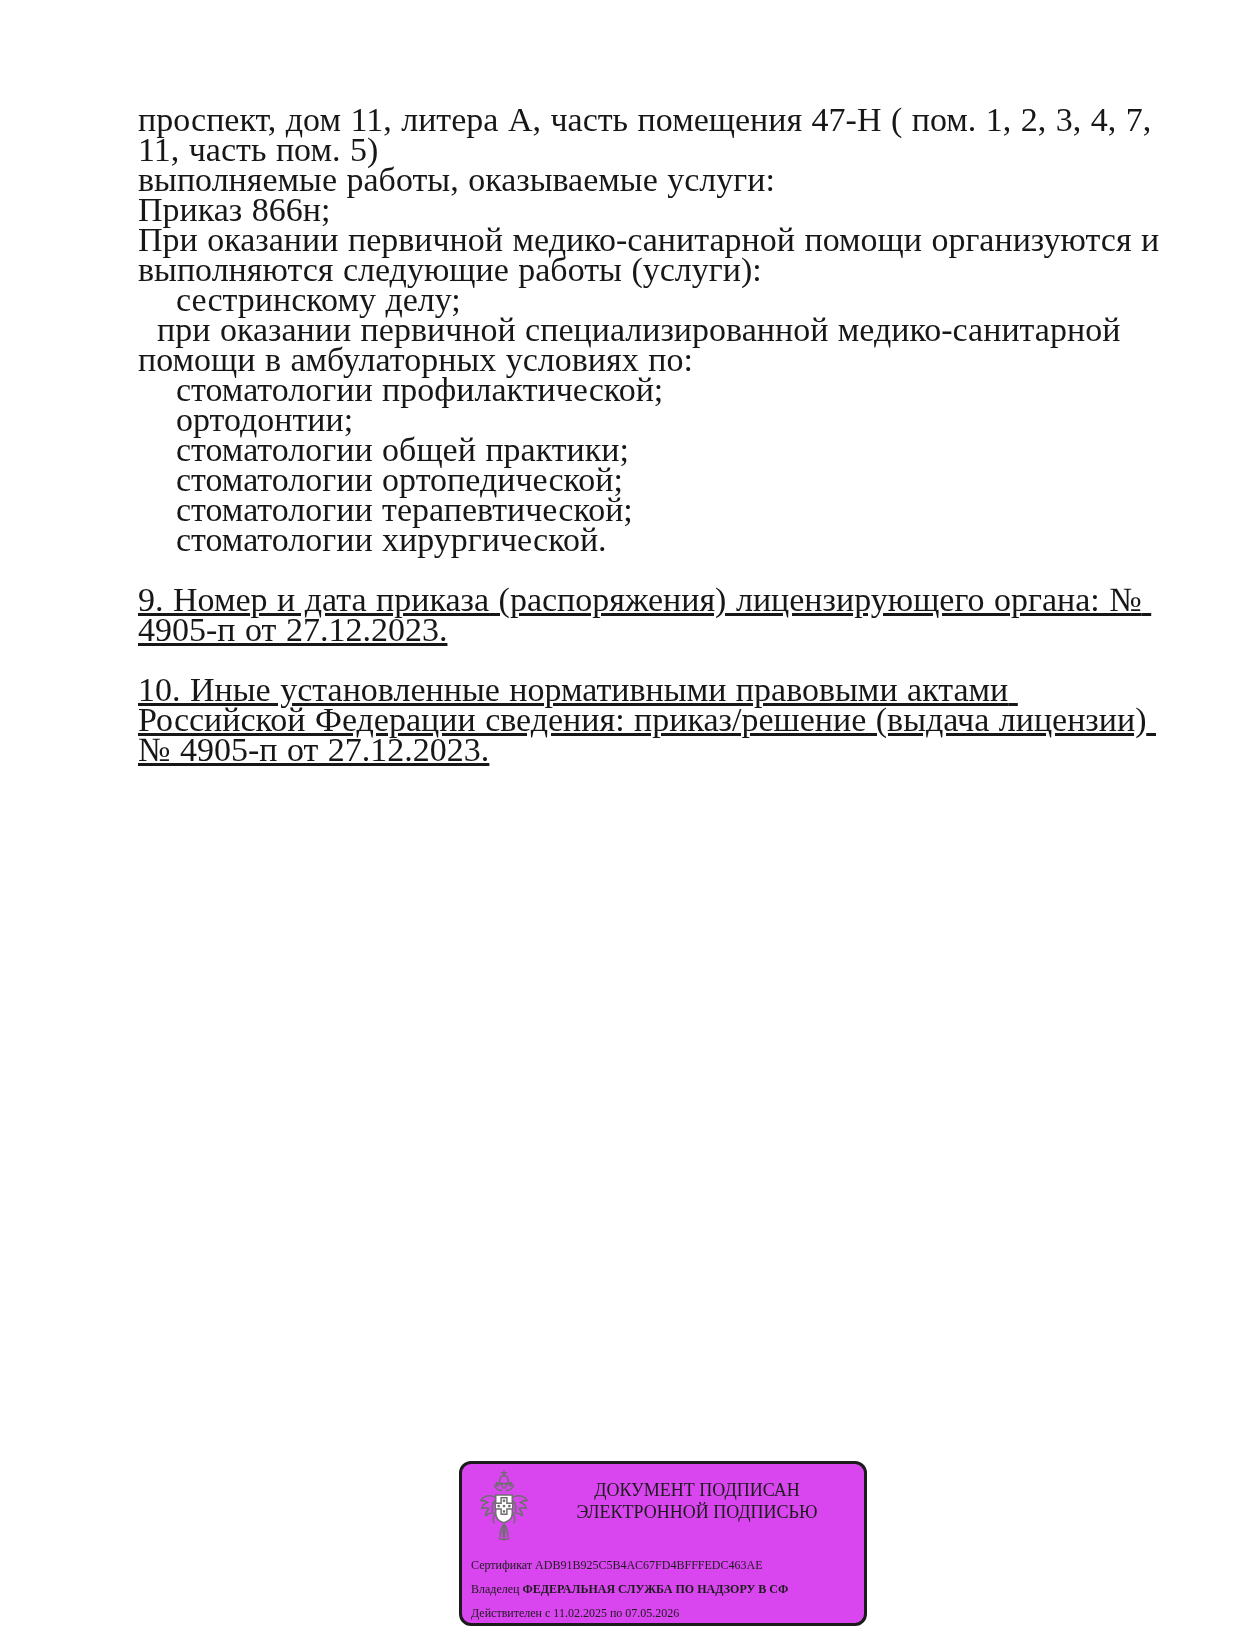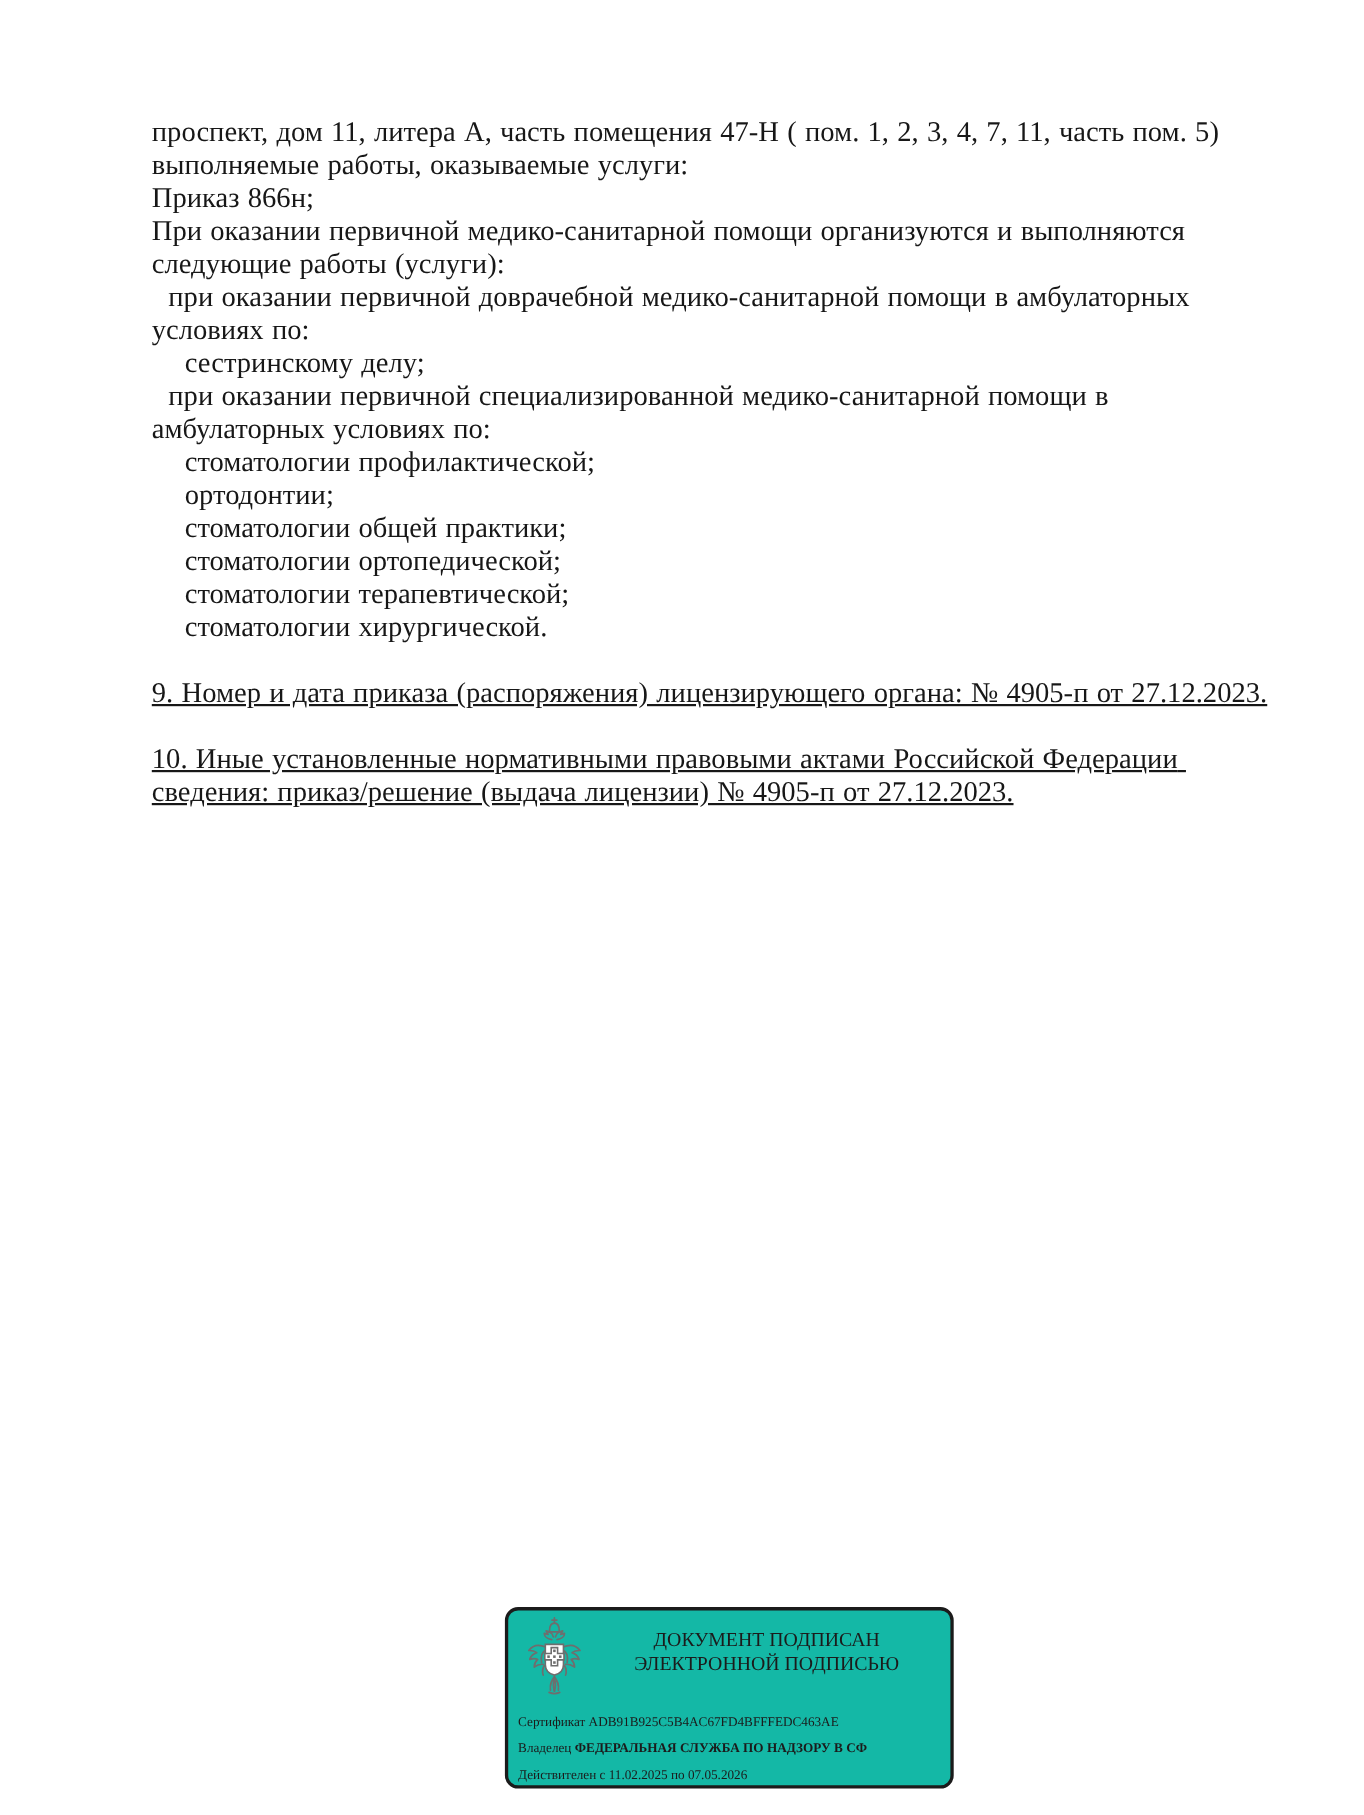--- a/index.html
+++ b/index.html
@@ -15,21 +15,21 @@
     color: #171717;
     overflow: hidden;
   }
 
   
   .doc {
     position: absolute;
     left: 138px;
     top: 105px;
     width: 1032px;
-    font-size: 26px;
+    font-size: 34px;
     line-height: 30px;
   }
   .para {
     margin: 0;
     white-space: pre-wrap;
     word-spacing: 1px;
   }
   .para.mt {
     margin-top: 30px;
     text-decoration: underline;
@@ -40,21 +40,21 @@
     position: absolute;
     left: 459px;
     top: 1461px;
     width: 408px;
     height: 165px;
     box-sizing: border-box;
     border: 3px solid #1b1b1b;
     border-radius: 12px;
     padding: 3px 9px;
     overflow: hidden;
-    background: #14b8a6;
+    background: #d946ef;
   }
   .stamp-head {
     display: flex;
     align-items: flex-start;
     height: 84px;
   }
   .emblem-wrap {
     width: 66px;
     flex: 0 0 66px;
     padding: 2px 0 0 2px;
@@ -82,21 +82,20 @@
   }
 </style>
 </head>
 <body>
 
 <div class="doc">
   <p class="para">проспект, дом 11, литера А, часть помещения 47-Н ( пом. 1, 2, 3, 4, 7, 11, часть пом. 5)</p>
   <p class="para">выполняемые работы, оказываемые услуги:</p>
   <p class="para">Приказ 866н;</p>
   <p class="para">При оказании первичной медико-санитарной помощи организуются и выполняются следующие работы (услуги):</p>
-  <p class="para">  при оказании первичной доврачебной медико-санитарной помощи в амбулаторных условиях по:</p>
   <p class="para">    сестринскому делу;</p>
   <p class="para">  при оказании первичной специализированной медико-санитарной помощи в амбулаторных условиях по:</p>
   <p class="para">    стоматологии профилактической;</p>
   <p class="para">    ортодонтии;</p>
   <p class="para">    стоматологии общей практики;</p>
   <p class="para">    стоматологии ортопедической;</p>
   <p class="para">    стоматологии терапевтической;</p>
   <p class="para">    стоматологии хирургической.</p>
   <p class="para mt">9. Номер и дата приказа (распоряжения) лицензирующего органа: № 4905-п от 27.12.2023.</p>
   <p class="para mt">10. Иные установленные нормативными правовыми актами Российской Федерации сведения: приказ/решение (выдача лицензии) № 4905-п от 27.12.2023.</p>

